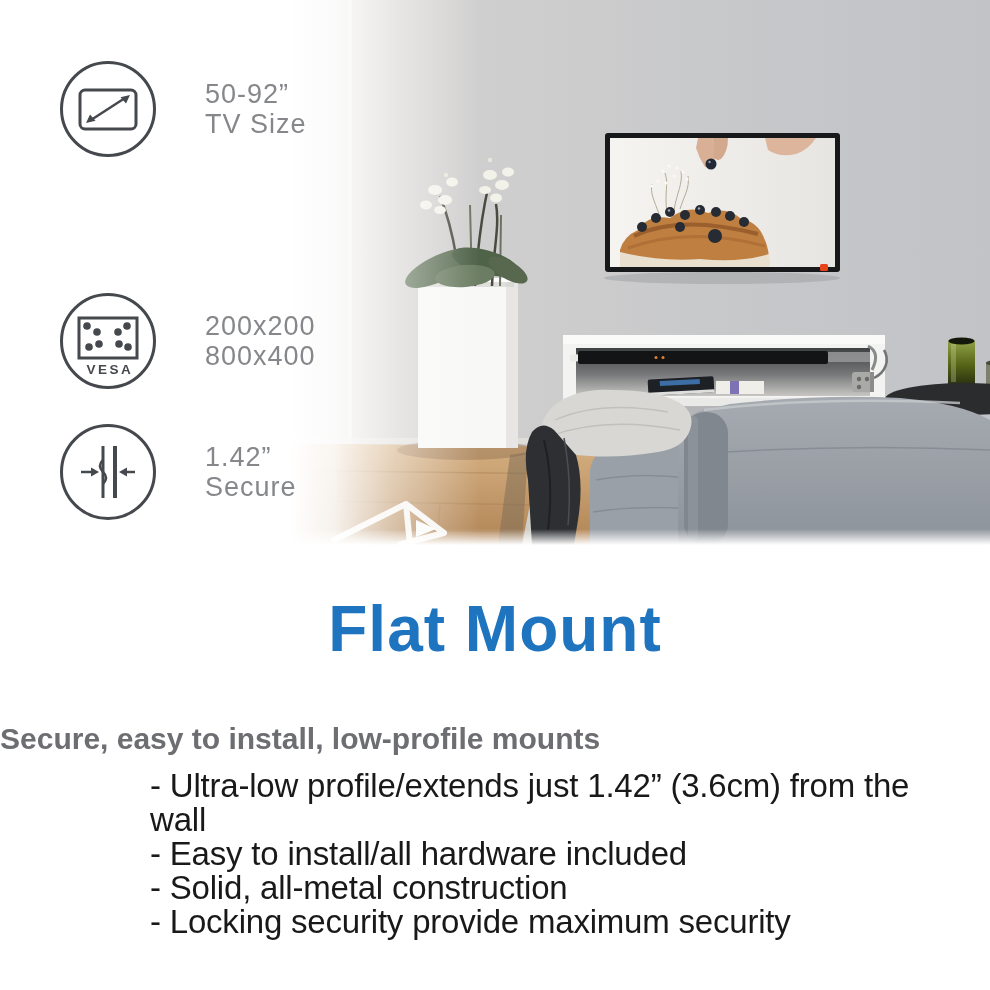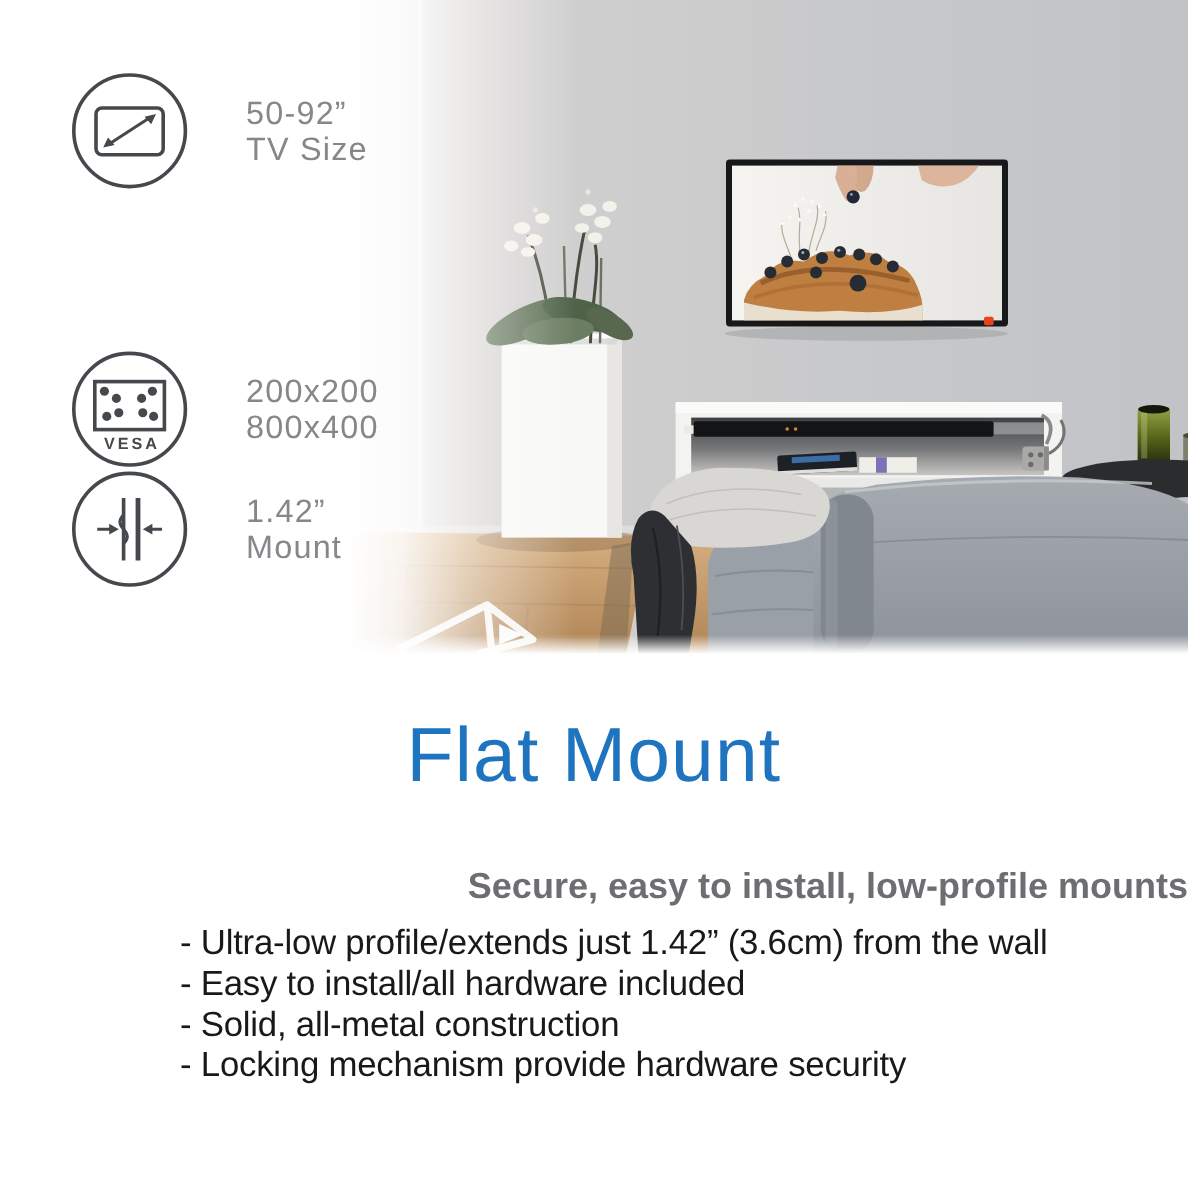--- a/index.html
+++ b/index.html
@@ -29,28 +29,28 @@
   
   .spec-row{position:absolute;left:58px;display:flex;align-items:center;}
   .spec-row .icon{width:100px;height:100px;flex:0 0 100px;}
   .spec-text{margin-left:47px;font-size:27px;line-height:30px;letter-spacing:1px;color:var(--spec_text);}
   .ist{stroke:var(--icon_stroke);fill:none;}
   .ifl{fill:var(--icon_stroke);}
   .vesa-label{fill:var(--icon_stroke);font-family:"Liberation Sans",sans-serif;font-weight:bold;font-size:13.5px;letter-spacing:2.5px;}
   
   .title{
     position:absolute;left:0;right:0;top:592px;text-align:center;
-    font-size:64px;letter-spacing:1px;color:var(--title_blue);font-weight:400;
+    font-size:64px;letter-spacing:1px;color:var(--title_blue);font-weight:700;
   }
   .heading{
-    position:absolute;left:0;right:0;top:722px;text-align:right;
+    position:absolute;left:0;right:0;top:722px;text-align:left;
     font-size:30px;font-weight:700;color:var(--heading_gray);
   }
   .bullets{position:absolute;left:150px;top:769px;width:810px;}
-  .bullet{font-size:29px;line-height:34px;color:var(--body_text);letter-spacing:-0.2px;}
+  .bullet{font-size:33px;line-height:34px;color:var(--body_text);letter-spacing:-0.2px;}
 </style>
 </head>
 <body>
 
 <div class="canvas">
 
   <div class="photo-wrap" role="img" aria-label="Living room with flat TV mounted close to the wall above a white floating console, gray sofa, orchid planter and black side table">
     <svg class="photo-svg" viewBox="0 0 730 545" xmlns="http://www.w3.org/2000/svg">
       <defs>
         <linearGradient id="wallG" x1="0" y1="0" x2="1" y2="0">
@@ -294,39 +294,39 @@
           <circle cx="70" cy="56" r="3.8"></circle>
       </g>
       <text x="52" y="83" text-anchor="middle" class="vesa-label">VESA</text>
     </svg>
     <div class="spec-text">
       <div>200x200</div>
       <div>800x400</div>
     </div>
   </div>
 
-  <div class="spec-row" style="top:391px">
+  <div class="spec-row" style="top:422px">
     <svg class="icon" viewBox="0 0 100 100">
       <circle cx="50" cy="50" r="46.5" class="ist" stroke-width="3"></circle>
       <line x1="45" y1="24" x2="45" y2="76" class="ist" stroke-width="3"></line>
       <path d="M45,38 q-6,6 0,12 q6,6 0,12" class="ist" stroke-width="2.5"></path>
       <line x1="57" y1="24" x2="57" y2="76" class="ist" stroke-width="4"></line>
       <line x1="23" y1="50" x2="36" y2="50" class="ist" stroke-width="2.5"></line>
       <polygon points="41,50 33,45.5 33,54.5" class="ifl"></polygon>
       <line x1="77" y1="50" x2="66" y2="50" class="ist" stroke-width="2.5"></line>
       <polygon points="61,50 69,45.5 69,54.5" class="ifl"></polygon>
     </svg>
     <div class="spec-text">
       <div>1.42”</div>
-      <div>Mount</div>
+      <div>Secure</div>
     </div>
   </div>
 
   <div class="title">Flat Mount</div>
   <div class="heading">Secure, easy to install, low-profile mounts</div>
   <div class="bullets">
     <div class="bullet">- Ultra-low profile/extends just 1.42” (3.6cm) from the wall</div>
     <div class="bullet">- Easy to install/all hardware included</div>
     <div class="bullet">- Solid, all-metal construction</div>
-    <div class="bullet">- Locking mechanism provide hardware security</div>
+    <div class="bullet">- Locking security provide maximum security</div>
   </div>
 
 </div>
 
 </body></html>

